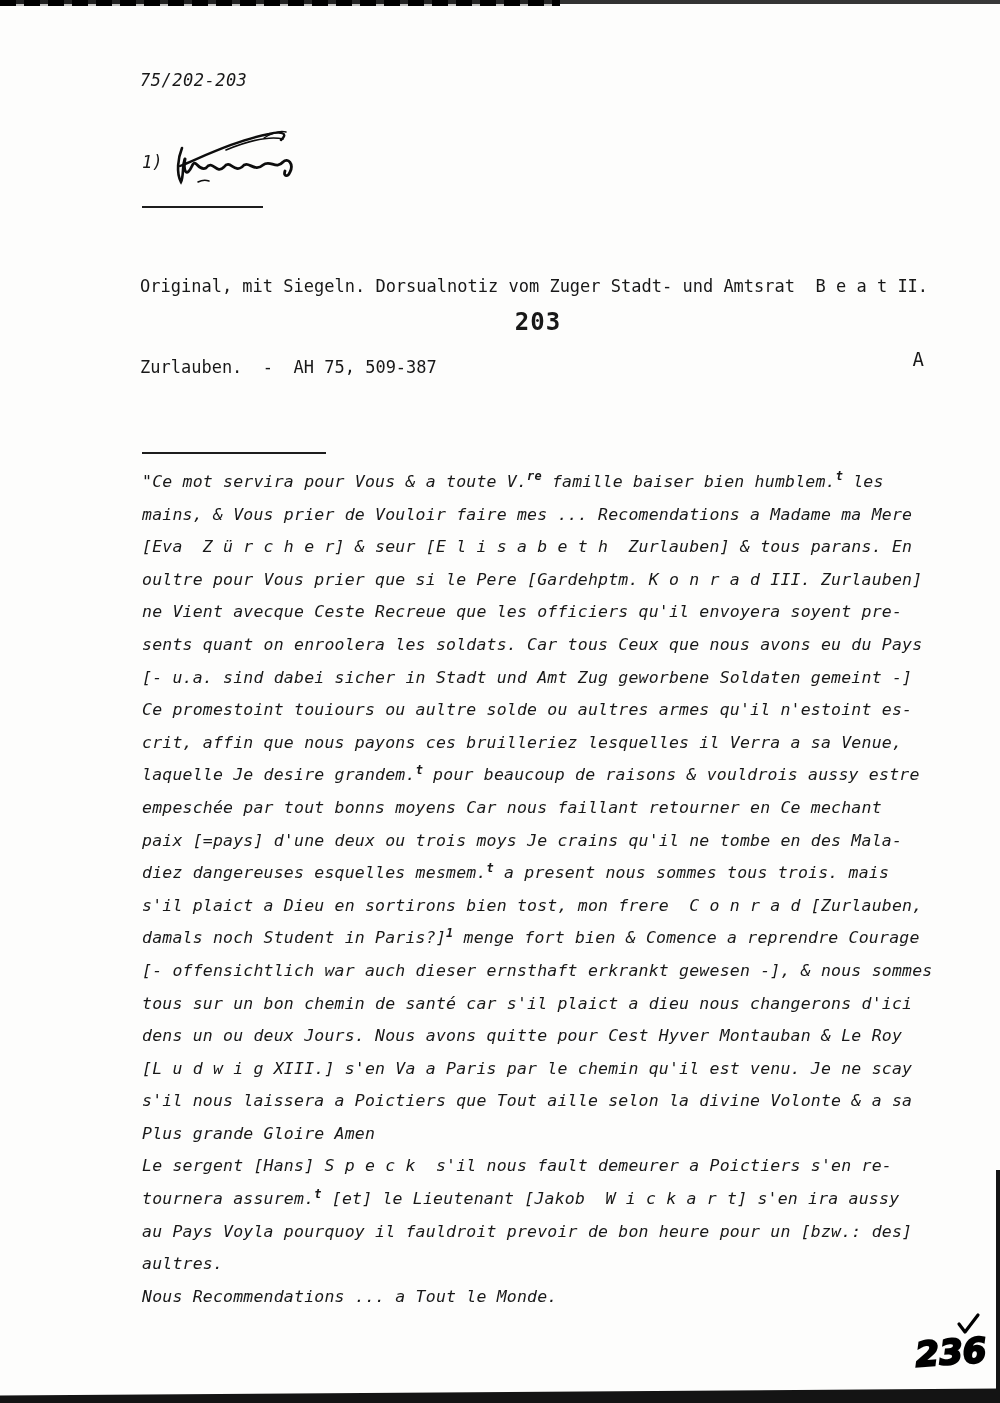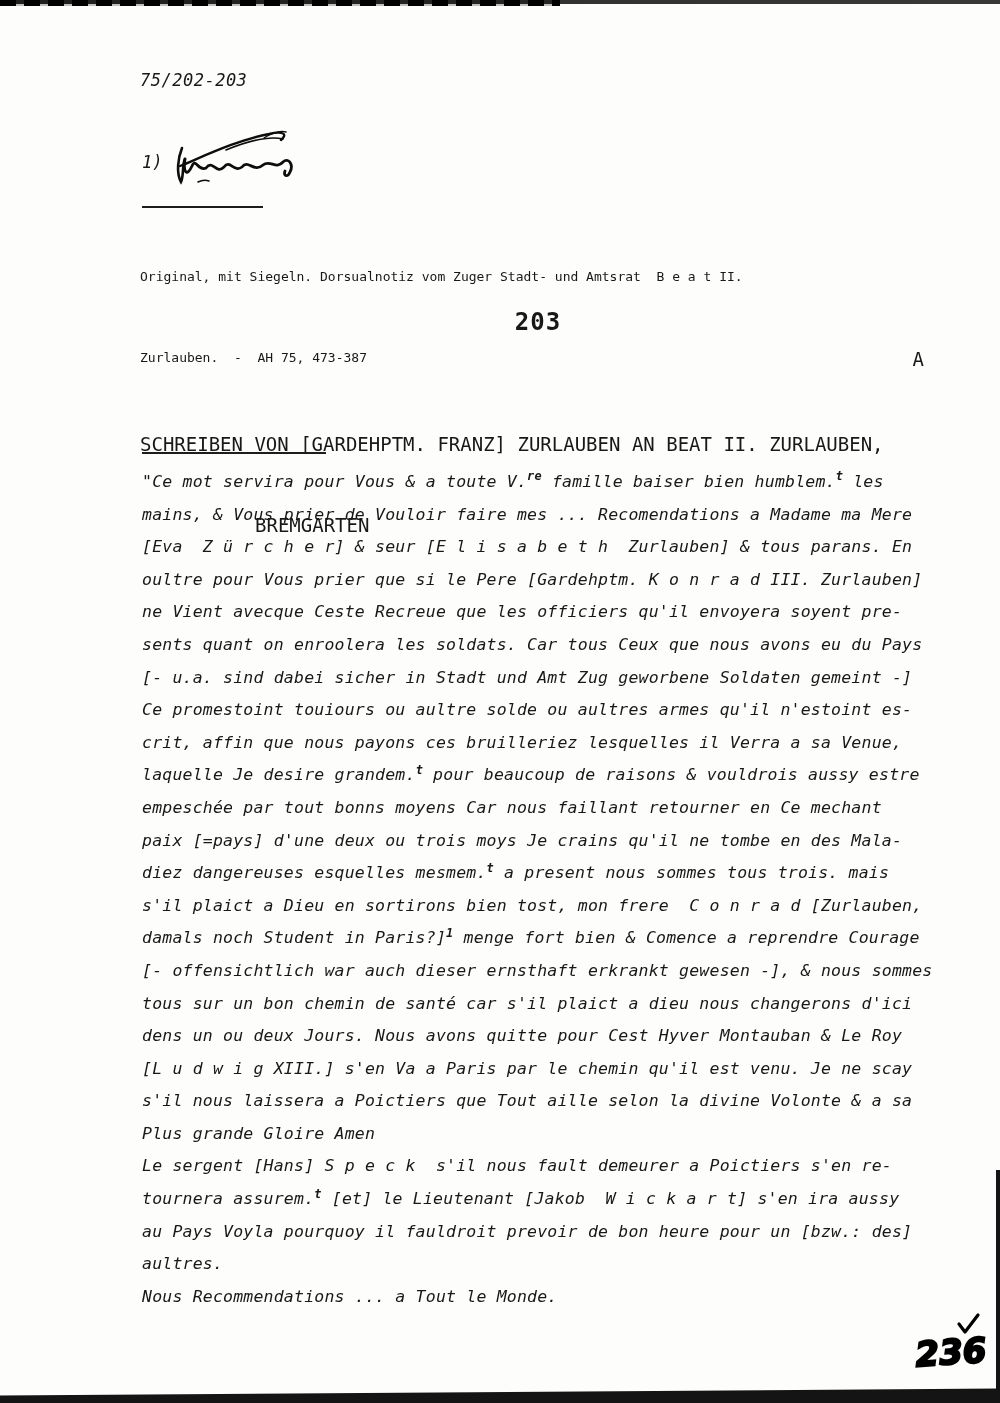--- a/index.html
+++ b/index.html
@@ -34,22 +34,22 @@
     position: absolute; left: 140px; top: 70px;
     font-size: 17px; font-style: italic; letter-spacing: 0.5px;
   }
   .footnote-sig { position: absolute; left: 142px; top: 126px; height: 60px; }
   .fn-marker { font-size: 17px; font-style: italic; vertical-align: 18px; }
   .signature-svg { display: inline-block; margin-left: 6px; }
   .rule { position: absolute; height: 2px; background: #1d1d1d; }
   .rule-1 { left: 142px; top: 206px; width: 121px; }
   .rule-2 { left: 142px; top: 452px; width: 184px; }
   .provenance {
-    position: absolute; left: 140px; top: 209px;
-    font-size: 13px; line-height: 27px; white-space: pre;
+    position: absolute; left: 140px; top: 219px;
+    font-size: 17px; line-height: 27px; white-space: pre;
   }
   .doc-number {
     position: absolute; left: 38px; top: 308px; width: 1000px;
     text-align: center; font-size: 24px; font-weight: bold;
     font-stretch: condensed; letter-spacing: 1px;
   }
   .date-row {
     position: absolute; left: 140px; top: 346px; right: 76px;
     font-size: 19px; white-space: pre;
   }
@@ -93,33 +93,29 @@
         <path d="M17 33 C15 47, 19 51, 24 40 C28 31, 30 46, 38 42 C45 33, 48 49, 56 41 C62 33, 66 47, 74 41 C80 33, 86 47, 95 39 C102 33, 108 44, 115 36 C120 31, 126 38, 122 46 C120 51, 115 51, 117 45" stroke-width="2.8"></path>
         <path d="M30 56 C34 54, 38 54, 41 55" stroke-width="1.6"></path>
       </g>
     </svg>
   </div>
 
   <div class="rule rule-1"></div>
 
   <div class="provenance">
     <div>Original, mit Siegeln. Dorsualnotiz vom Zuger Stadt- und Amtsrat  B e a t II.</div>
-    <div>Zurlauben.  -  AH 75, 473-387</div>
+    <div>Zurlauben.  -  AH 75, 509-387</div>
   </div>
 
   <div class="doc-number">203</div>
 
   <div class="date-row">
     <span class="corner-letter">A</span>
   </div>
 
-  <div class="title-block">
-    <div>SCHREIBEN VON [GARDEHPTM. FRANZ] ZURLAUBEN AN BEAT II. ZURLAUBEN,</div>
-    <div class="title-line2">BREMGARTEN</div>
-  </div>
 
   <div class="rule rule-2"></div>
 
   <div class="letter-body"><div class="body-line">"Ce mot servira pour Vous &amp; a toute V.<sup>re</sup> famille baiser bien humblem.<sup>t</sup> les</div><div class="body-line">mains, &amp; Vous prier de Vouloir faire mes ... Recomendations a Madame ma Mere</div><div class="body-line">[Eva  Z ü r c h e r] &amp; seur [E l i s a b e t h  Zurlauben] &amp; tous parans. En</div><div class="body-line">oultre pour Vous prier que si le Pere [Gardehptm. K o n r a d III. Zurlauben]</div><div class="body-line">ne Vient avecque Ceste Recreue que les officiers qu'il envoyera soyent pre-</div><div class="body-line">sents quant on enroolera les soldats. Car tous Ceux que nous avons eu du Pays</div><div class="body-line">[- u.a. sind dabei sicher in Stadt und Amt Zug geworbene Soldaten gemeint -]</div><div class="body-line">Ce promestoint touiours ou aultre solde ou aultres armes qu'il n'estoint es-</div><div class="body-line">crit, affin que nous payons ces bruilleriez lesquelles il Verra a sa Venue,</div><div class="body-line">laquelle Je desire grandem.<sup>t</sup> pour beaucoup de raisons &amp; vouldrois aussy estre</div><div class="body-line">empeschée par tout bonns moyens Car nous faillant retourner en Ce mechant</div><div class="body-line">paix [=pays] d'une deux ou trois moys Je crains qu'il ne tombe en des Mala-</div><div class="body-line">diez dangereuses esquelles mesmem.<sup>t</sup> a present nous sommes tous trois. mais</div><div class="body-line">s'il plaict a Dieu en sortirons bien tost, mon frere  C o n r a d [Zurlauben,</div><div class="body-line">damals noch Student in Paris?]<sup>1</sup> menge fort bien &amp; Comence a reprendre Courage</div><div class="body-line">[- offensichtlich war auch dieser ernsthaft erkrankt gewesen -], &amp; nous sommes</div><div class="body-line">tous sur un bon chemin de santé car s'il plaict a dieu nous changerons d'ici</div><div class="body-line">dens un ou deux Jours. Nous avons quitte pour Cest Hyver Montauban &amp; Le Roy</div><div class="body-line">[L u d w i g XIII.] s'en Va a Paris par le chemin qu'il est venu. Je ne scay</div><div class="body-line">s'il nous laissera a Poictiers que Tout aille selon la divine Volonte &amp; a sa</div><div class="body-line">Plus grande Gloire Amen</div><div class="body-line">Le sergent [Hans] S p e c k  s'il nous fault demeurer a Poictiers s'en re-</div><div class="body-line">tournera assurem.<sup>t</sup> [et] le Lieutenant [Jakob  W i c k a r t] s'en ira aussy</div><div class="body-line">au Pays Voyla pourquoy il fauldroit prevoir de bon heure pour un [bzw.: des]</div><div class="body-line">aultres.</div><div class="body-line">Nous Recommendations ... a Tout le Monde.</div></div>
 
   <div class="page-mark">
     <svg width="82" height="72" viewBox="0 0 82 72">
       <path d="M47 12 L53 20 L66 3" stroke="#000" stroke-width="3.2" fill="none" stroke-linecap="round" stroke-linejoin="round"></path>
       <text x="4" y="52" font-family="DejaVu Sans, sans-serif" font-size="34" font-weight="bold" font-style="italic" fill="#000" stroke="#000" stroke-width="2.2" transform="rotate(-4 40 48)">236</text>
     </svg>

